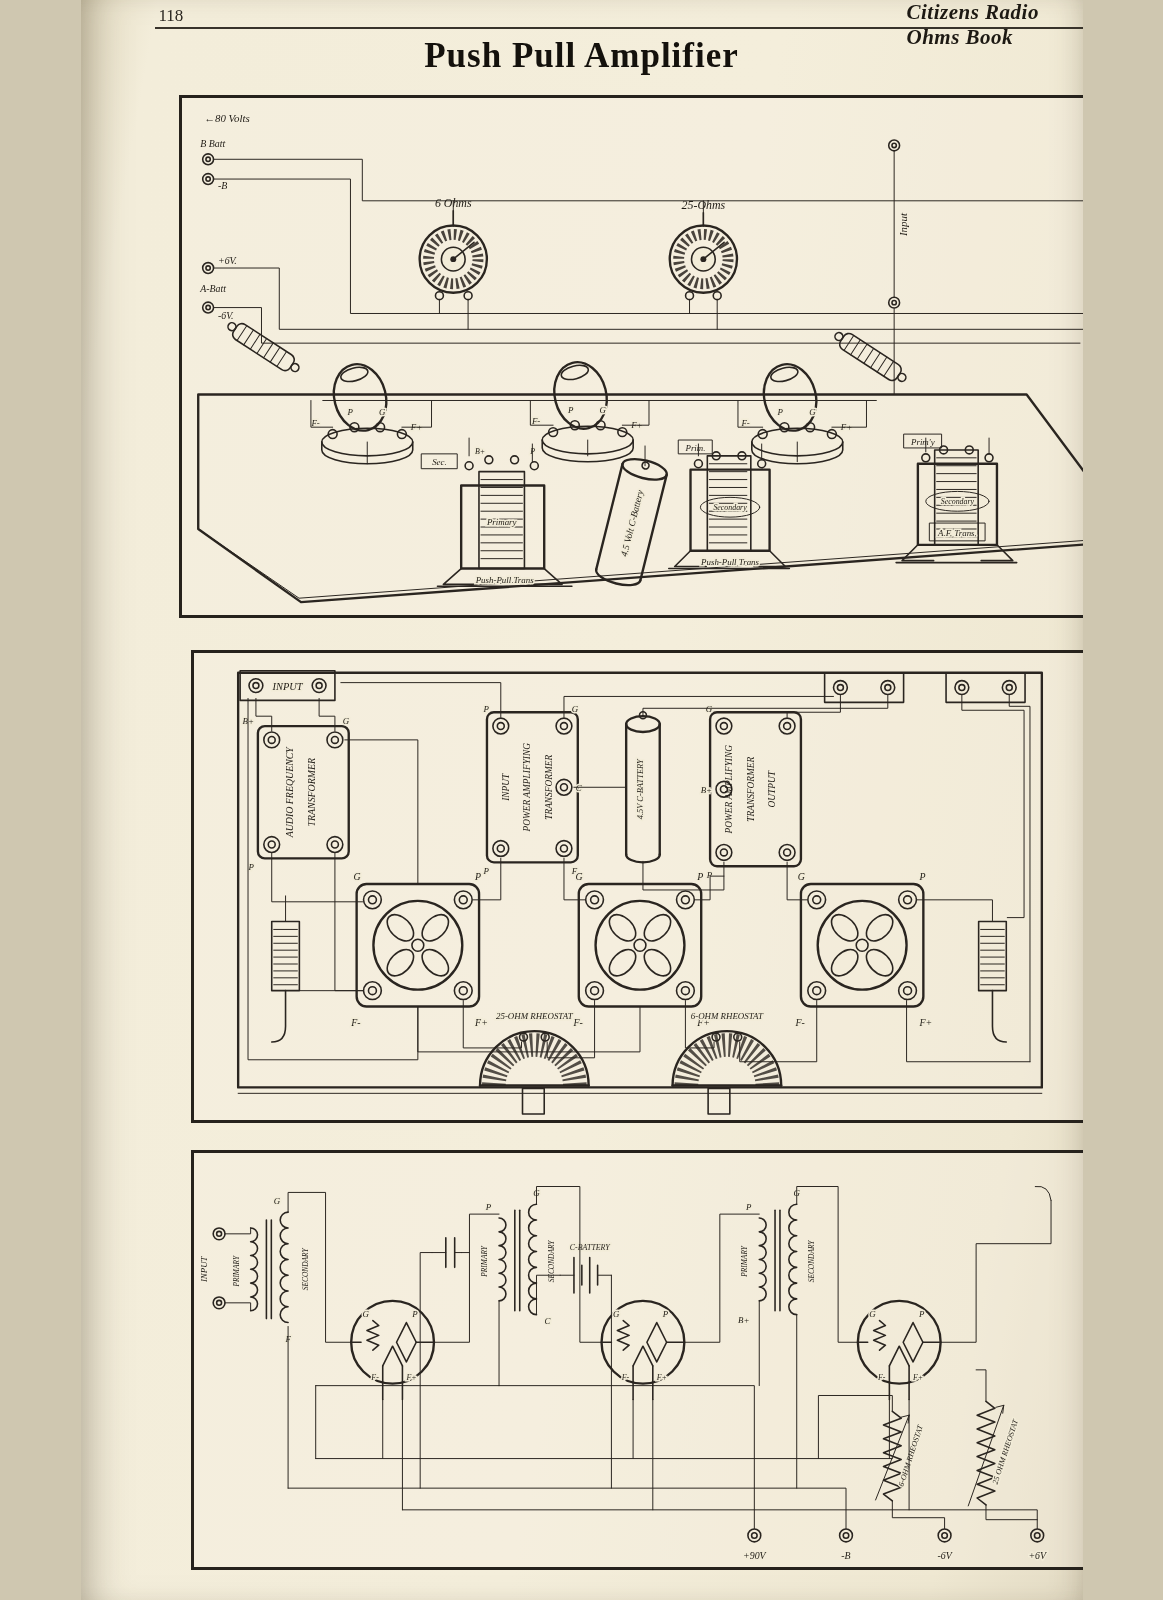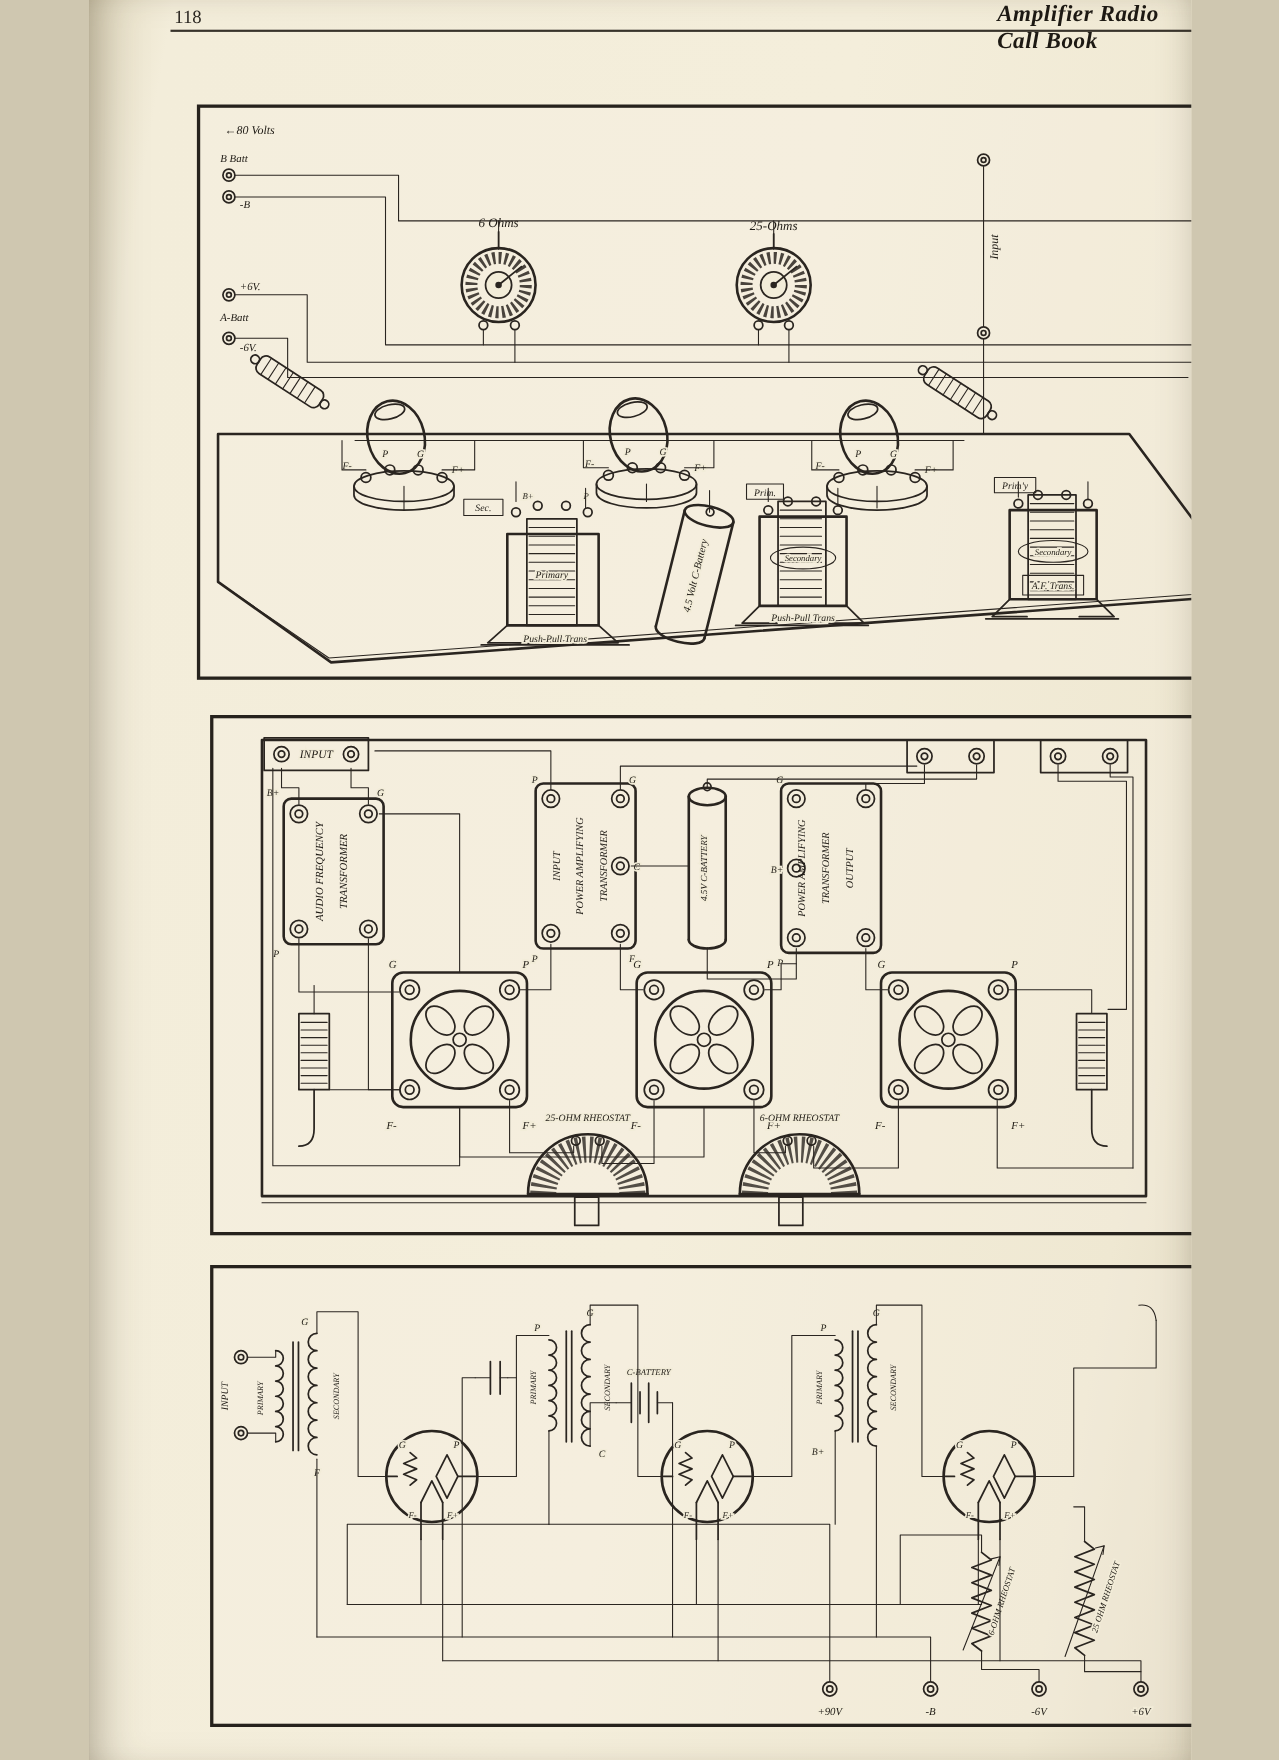--- a/index.html
+++ b/index.html
@@ -24,22 +24,23 @@
 .t{font-family:"Liberation Serif",serif;font-style:italic;fill:#1f1b15;}
 .halo{paint-order:stroke;stroke:#f2ecd8;stroke-width:3px;}
 .ink{fill:#2a2520;stroke:none;}
 </style>
 </head>
 <body>
 
 <div class="page">
 
   <span class="hdr-num">118</span>
-  <span class="hdr-journal">Amplifier Radio Call Book</span>
+  <span class="hdr-journal">Citizens Radio Ohms Book</span>
   <div class="hdr-rule"></div>
+  <h1 class="title">Push Pull Amplifier</h1>
 
   <div class="frame f1">
   <svg viewBox="0 0 939 523">
 
     <g>
       <text x="20" y="24" font-size="11" class="t">←80 Volts</text>
       <text x="16" y="50" font-size="10" class="t">B Batt</text>
       <circle cx="24" cy="62" r="5.5" class="ln"></circle>
           <circle cx="24" cy="62" r="2.2" class="ln"></circle>
       <circle cx="24" cy="82" r="5.5" class="ln"></circle>

